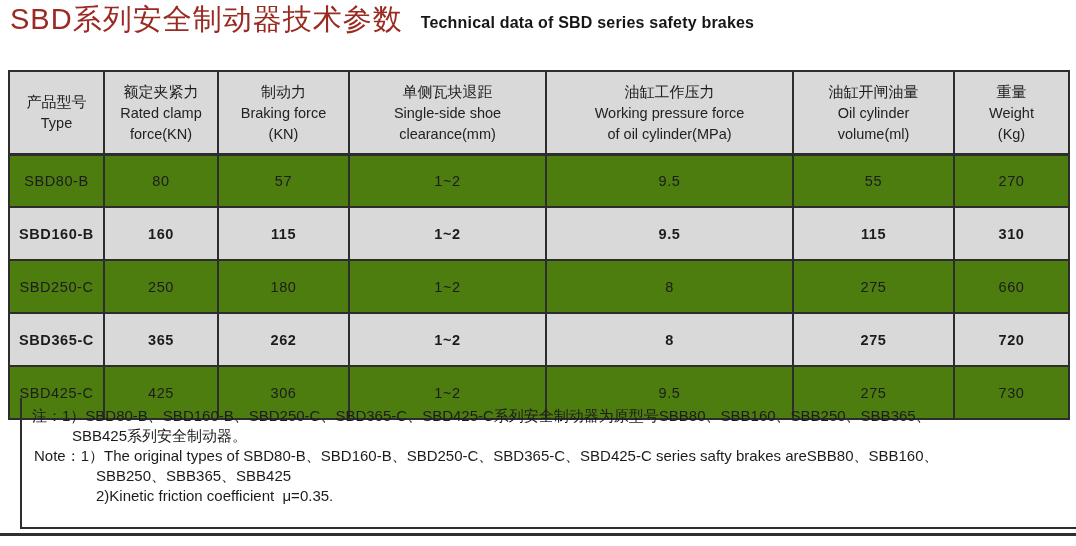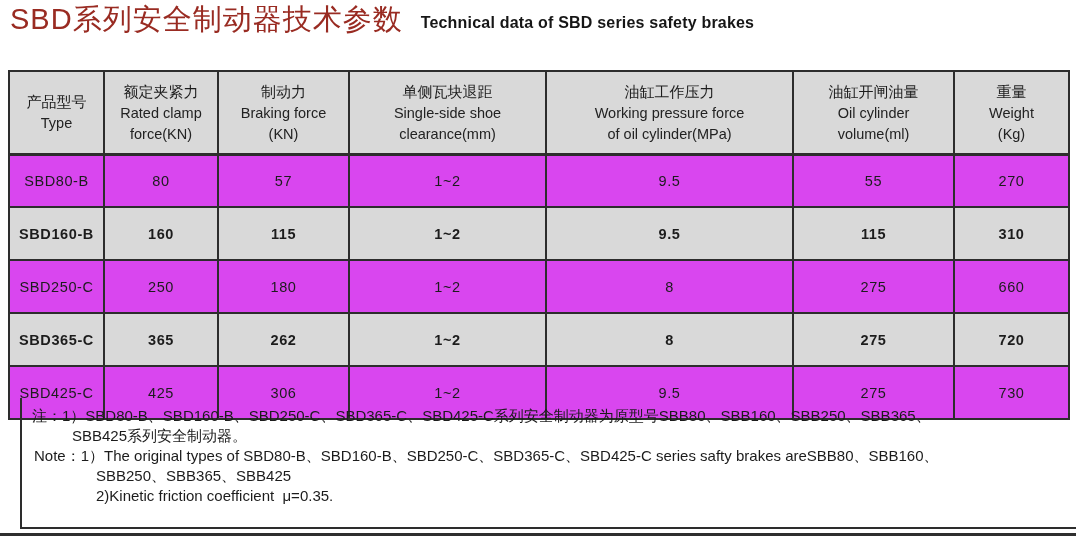--- a/index.html
+++ b/index.html
@@ -31,21 +31,21 @@
     overflow:hidden;
   }
   .main thead tr { height:83px; }
   .main thead th {
     background:#d9d9d9; font-weight:normal;
     border-bottom-width:3px;
   }
   .h-zh { font-size:15px; line-height:1.5; color:#1c1c1c; }
   .h-en { font-size:14.5px; line-height:1.4; color:#222; white-space:pre-line; }
   .main tbody tr { height:53px; }
-  .main tbody td { font-size:14.5px; background:#d946ef; letter-spacing:0.6px; color:#1c1c1c; }
+  .main tbody td { font-size:14.5px; background:#4d7c0f; letter-spacing:0.6px; color:#1c1c1c; }
   .main tbody tr.gray td { background:#d9d9d9;font-weight:bold; }
   .main tbody td.force-white { background:#ffffff; }
 
   
   .notes {
     position:absolute; left:20px; top:398px; width:1060px; height:131px;
     box-sizing:border-box;
     border:2px solid #2d2d2d; border-top:none;
     padding:8px 10px 0 10px;
     font-size:15px; line-height:20px; color:#1c1c1c;

